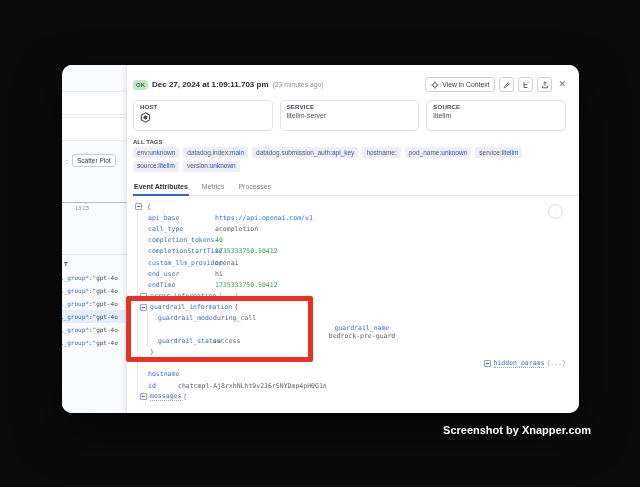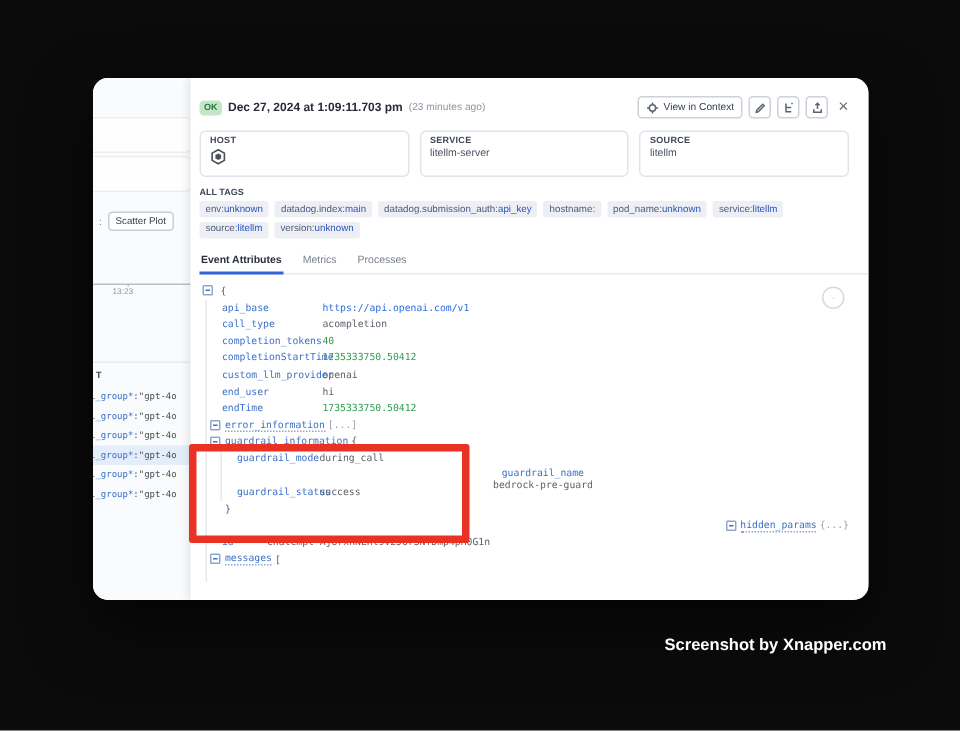--- a/index.html
+++ b/index.html
@@ -1,18 +1,18 @@
 <!DOCTYPE html>
 <html><head>
 <meta charset="utf-8">
 <style>
   html,body{margin:0;padding:0;}
   body{width:640px;height:487px;position:relative;overflow:hidden;background:#0b0b0c;
        font-family:"Liberation Sans",sans-serif;}
-  .window{position:absolute;left:62px;top:52px;width:517px;height:348px;background:#fff;
+  .window{position:absolute;left:62px;top:65px;width:517px;height:348px;background:#fff;
           border-radius:10px;box-shadow:0 18px 45px rgba(0,0,0,.65);overflow:hidden;}
   
   .underlay{position:absolute;left:0;top:0;width:65px;height:100%;background:#fafbfc;}
   .ghostbox{position:absolute;left:-12px;width:76px;height:22px;background:#fefefe;
             border:1px solid #eceef2;border-radius:4px;}
   .scatter-prefix{position:absolute;top:93px;left:4px;font-size:6.5px;color:#6b7280;}
   .scatter-btn{position:absolute;top:89px;left:10px;font-size:6.5px;color:#3a414d;background:#fff;
                border:1px solid #c9cdd6;border-radius:3px;padding:2px 4px;white-space:nowrap;}
   .axis-line{position:absolute;top:137px;left:0;width:65px;border-top:1px solid #b9bfc9;}
   .axis-tick{position:absolute;top:137px;left:23px;width:1px;height:2px;background:#b9bfc9;}
@@ -248,20 +248,24 @@
           </div>
           <div class="jrow" style="padding-left: 15px;">
             <span class="jbrace">}</span>
           </div>
           <div class="jrow" style="padding-left: 7px; justify-content: flex-end;">
             <span class="tg"></span>
             <span class="jkey dotted">hidden_params</span>
             <span class="jellip">{...}</span>
           </div>
           <div class="jrow" style="padding-left: 15px;">
+            <span class="jkey kw-tail">hostname</span>
+            <span class="jval v-str"></span>
+          </div>
+          <div class="jrow" style="padding-left: 15px;">
             <span class="jkey kw-tail">id</span>
             <span class="jval v-str">chatcmpl-Aj8rxhNLht9v2J6rSNYDmp4pH0G1n</span>
           </div>
           <div class="jrow" style="padding-left: 7px;">
             <span class="tg"></span>
             <span class="jkey dotted">messages</span>
             <span class="jbrace">[</span>
           </div>
         </div>
     </div>

